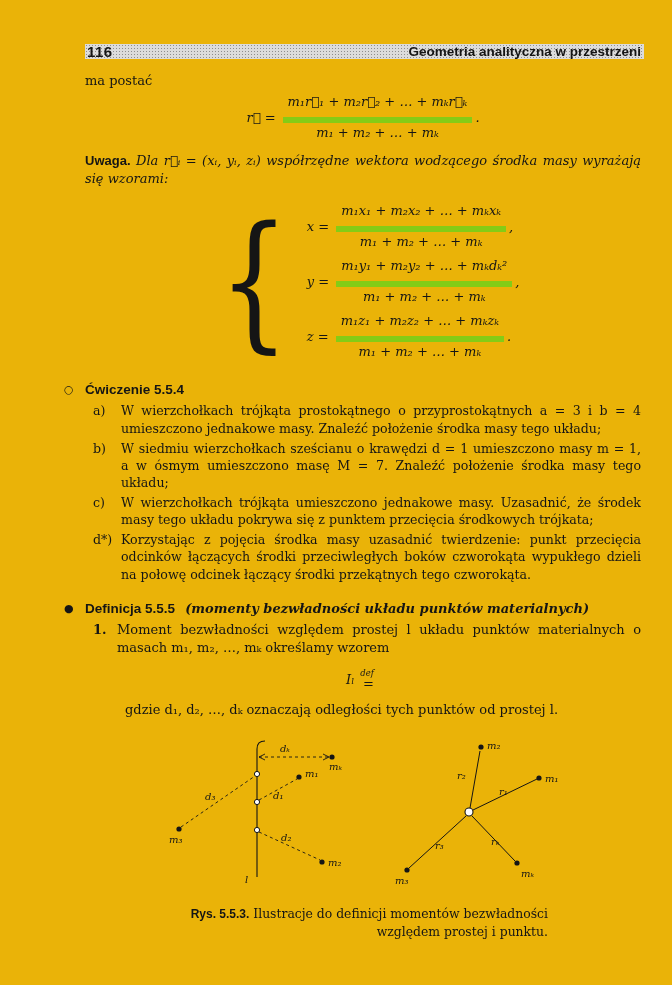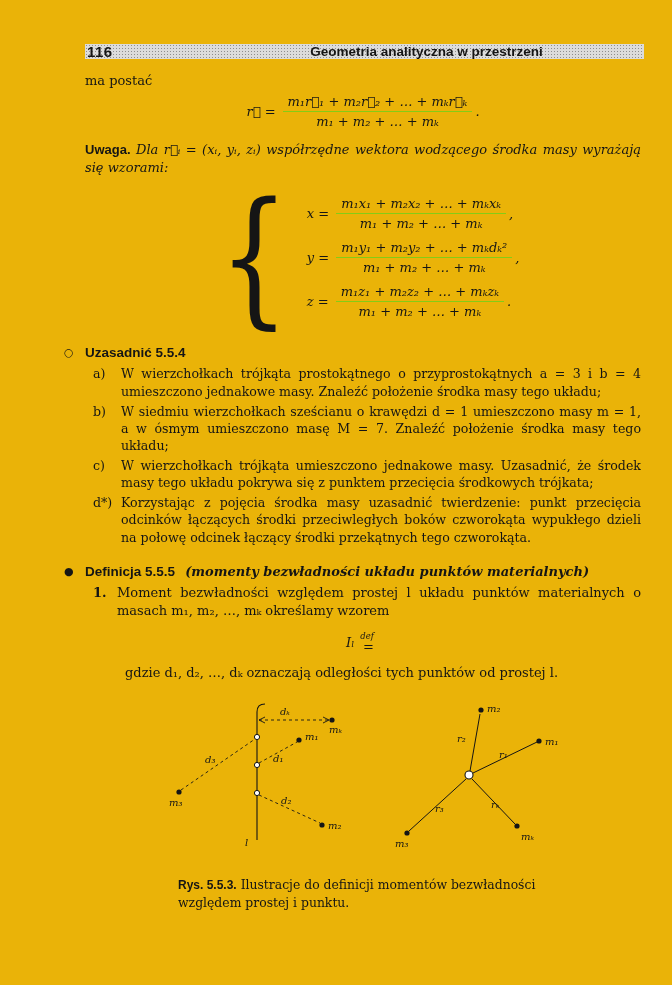--- a/index.html
+++ b/index.html
@@ -10,34 +10,34 @@
   }
   
   .header{position:absolute;top:44px;left:85px;right:28px;display:flex;
     justify-content:space-between;align-items:center;
     font-family:"Liberation Sans", sans-serif;font-weight:bold;}
   .bar{height:15px;display:flex;align-items:center;
     background-color:#dcdcdc;
     background-image:radial-gradient(circle,#8f8f8f 0.8px, transparent 1px);
     background-size:3px 3px;}
   .bar-left{width:226px;}
-  .bar-right{width:335px;justify-content:flex-start;}
+  .bar-right{width:335px;justify-content:flex-end;}
   .pagenum{font-size:15px;padding-left:2px;letter-spacing:0.5px;}
   .htitle{font-size:13.5px;padding-right:3px;}
   
   .content{position:absolute;top:73px;left:85px;width:556px;}
   .lead{margin:0 0 4px 0;}
   .para{margin:4px 0;text-align:justify;line-height:1.4;}
   .bold-sans{font-family:"Liberation Sans", sans-serif;font-weight:bold;font-style:normal;}
   .math{font-style:italic;}
   
   .formula-center{display:flex;justify-content:center;align-items:center;margin:6px 0 12px 0;}
   .lhs{margin-right:7px;white-space:nowrap;}
   .frac{display:inline-block;text-align:center;vertical-align:middle;}
-  .frac .num{display:block;padding:0 5px 2px 5px;border-bottom:1px solid #84cc16;white-space:nowrap;}
+  .frac .num{display:block;padding:0 5px 8px 5px;border-bottom:6px solid #84cc16;white-space:nowrap;}
   .frac .den{display:block;padding:2px 5px 0 5px;white-space:nowrap;}
   .eq-end{margin-left:3px;}
   
   .system{display:flex;justify-content:center;align-items:center;margin:6px 0 14px 0;}
   .brace{font-size:148px;line-height:148px;font-weight:200;margin-right:6px;
     font-family:"DejaVu Serif", serif;transform:scaleX(0.75);}
   .eqs .eq{display:flex;align-items:center;margin:9px 0;}
   
   .sec-head{position:relative;margin:12px 0 5px 0;}
   .bullet{position:absolute;left:-21px;top:1px;font-size:11px;font-style:normal;}
@@ -48,21 +48,21 @@
   .item-text{flex:1;text-align:justify;}
   .def-item{display:flex;margin:4px 0 2px 8px;line-height:1.4;}
   .def-num{flex:none;width:24px;font-weight:bold;}
   .def-text{flex:1;text-align:justify;}
   .defeq{display:inline-flex;flex-direction:column;align-items:flex-end;margin:0 6px;vertical-align:middle;}
   .defeq .def{font-size:8.5px;font-style:italic;line-height:1;}
   .defeq .eqsign{line-height:0.9;}
   
   .figures{display:flex;justify-content:center;align-items:flex-end;margin:18px 0 0 10px;}
   svg text{font-family:"DejaVu Serif", serif;font-style:italic;font-size:10px;fill:#151515;}
-  .caption{margin:24px auto 0 auto;max-width:370px;text-align:left;font-size:12.4px;line-height:1.4;}
+  .caption{margin:16px auto 0 auto;max-width:370px;text-align:right;font-size:12.4px;line-height:1.4;}
   .cap-label{font-family:"Liberation Sans", sans-serif;font-weight:bold;font-size:12px;}
 </style>
 </head>
 <body>
 
 <div class="page">
 
   <div class="header">
     <div class="bar bar-left">
       <span class="pagenum">116</span>
@@ -112,21 +112,21 @@
             <span class="num">m₁z₁ + m₂z₂ + … + mₖzₖ</span>
             <span class="den">m₁ + m₂ + … + mₖ</span>
           </span>
           <span class="eq-end">.</span>
         </div>
       </div>
     </div>
 
     <div class="sec-head">
       <span class="bullet">○</span>
-      <span class="sec-title bold-sans">Uzasadnić 5.5.4</span>
+      <span class="sec-title bold-sans">Ćwiczenie 5.5.4</span>
     </div>
 
     <div class="item">
       <span class="item-label">a)</span>
       <span class="item-text">W wierzchołkach trójkąta prostokątnego o przyprostokątnych a = 3 i b = 4 umieszczono jednakowe masy. Znaleźć położenie środka masy tego układu;</span>
     </div>
     <div class="item">
       <span class="item-label">b)</span>
       <span class="item-text">W siedmiu wierzchołkach sześcianu o krawędzi d = 1 umieszczono masy m = 1, a w ósmym umieszczono masę M = 7. Znaleźć położenie środka masy tego układu;</span>
     </div>

